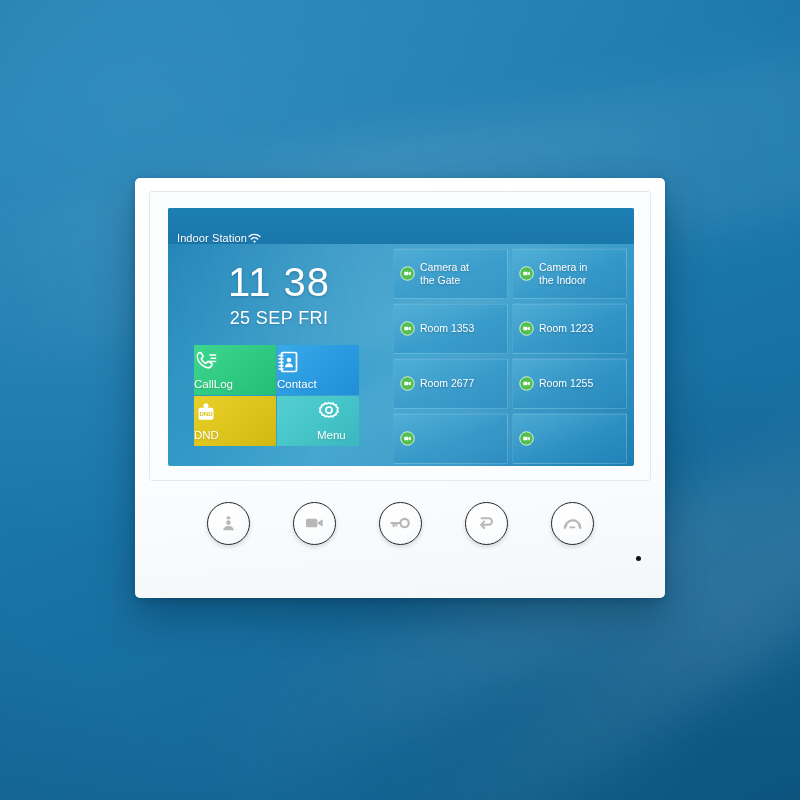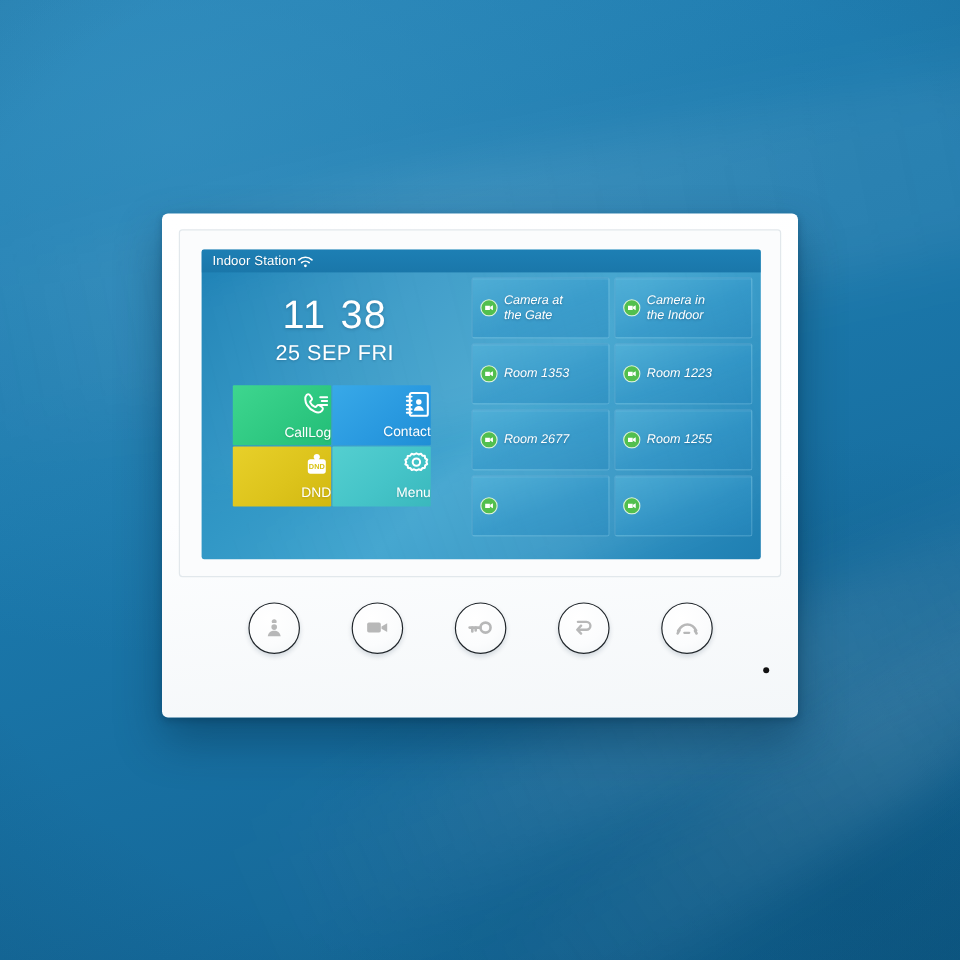--- a/index.html
+++ b/index.html
@@ -79,64 +79,64 @@
     position:absolute; width:520px; height:120px;
     left:30px; top:150px;
     background:linear-gradient(90deg,rgba(255,255,255,0) 0%,rgba(255,255,255,.09) 50%,rgba(255,255,255,0) 100%);
     transform:rotate(-20deg);
     filter:blur(14px);
     pointer-events:none;
   }
   
   #titlebar{
     position:relative; z-index:3;
-    height:19px;
+    height:36px;
     background:linear-gradient(180deg,#1d7fb4 0%,#1a77aa 100%);
-    display:flex; align-items:center;
+    display:flex; align-items:flex-end;
     padding:0 8px 0 9px;
   }
   #title-text{
     font-size:11px; letter-spacing:.1px;
     text-shadow:0 1px 1px rgba(0,0,0,.18);
   }
   #wifi-icon{ margin-left:auto; width:15px; height:12px; display:block; }
 
   
   #screen-body{
     position:relative; z-index:2;
     height:237px;
     display:flex;
   }
   #left-pane{
     width:222px; position:relative;
     padding:6px 0 0 0;
   }
   #clock-block{ text-align:center; padding-top:12px; }
   #clock-time{
-    font-size:33px; font-weight:400; line-height:1;
+    font-size:40px; font-weight:400; line-height:1;
     letter-spacing:1px;
     text-shadow:0 1px 3px rgba(0,40,70,.28);
   }
   #clock-time .sep{ display:inline-block; width:12px; }
   #clock-date{
     margin-top:6px; font-size:18px; letter-spacing:.4px;
     text-shadow:0 1px 2px rgba(0,40,70,.25);
   }
   #tile-grid{
     margin-top:16px;
     display:grid;
     grid-template-columns:82px 82px;
     grid-template-rows:50px 50px;
     gap:1px;
     padding-left:26px;
   }
   .tile{
     position:relative;
     display:flex; flex-direction:column;
-    align-items:flex-end; justify-content:center;
+    align-items:flex-start; justify-content:center;
     gap:1px;
     border-radius:1px;
     overflow:hidden;
   }
   .tile .ic{ display:block; }
   .tile .lbl{
     font-size:11.5px; line-height:1;
     text-shadow:0 1px 2px rgba(0,0,0,.16);
   }
   .t-calllog{ background:linear-gradient(140deg,#3ed68f 0%,#2fc982 55%,#23bd77 100%); }
@@ -154,21 +154,20 @@
     padding:4px 7px 6px 3px;
   }
   .ctile{
     display:flex; align-items:center;
     gap:5px;
     padding:0 4px 0 6px;
     border-radius:2px;
     background:linear-gradient(160deg,rgba(86,181,219,.62) 0%,rgba(49,149,200,.55) 55%,rgba(38,135,188,.50) 100%);
     border:1px solid rgba(255,255,255,.13);
     box-shadow:inset 0 1px 0 rgba(255,255,255,.10);
-    font-style:italic;
   }
   .ctile .badge{ flex:0 0 auto; width:15px; height:15px; display:block; }
   .ctile .cname{
     font-size:10.5px; line-height:1.18;
     text-shadow:0 1px 2px rgba(0,30,55,.30);
   }
 
   
   #btn-row{
     position:absolute;

